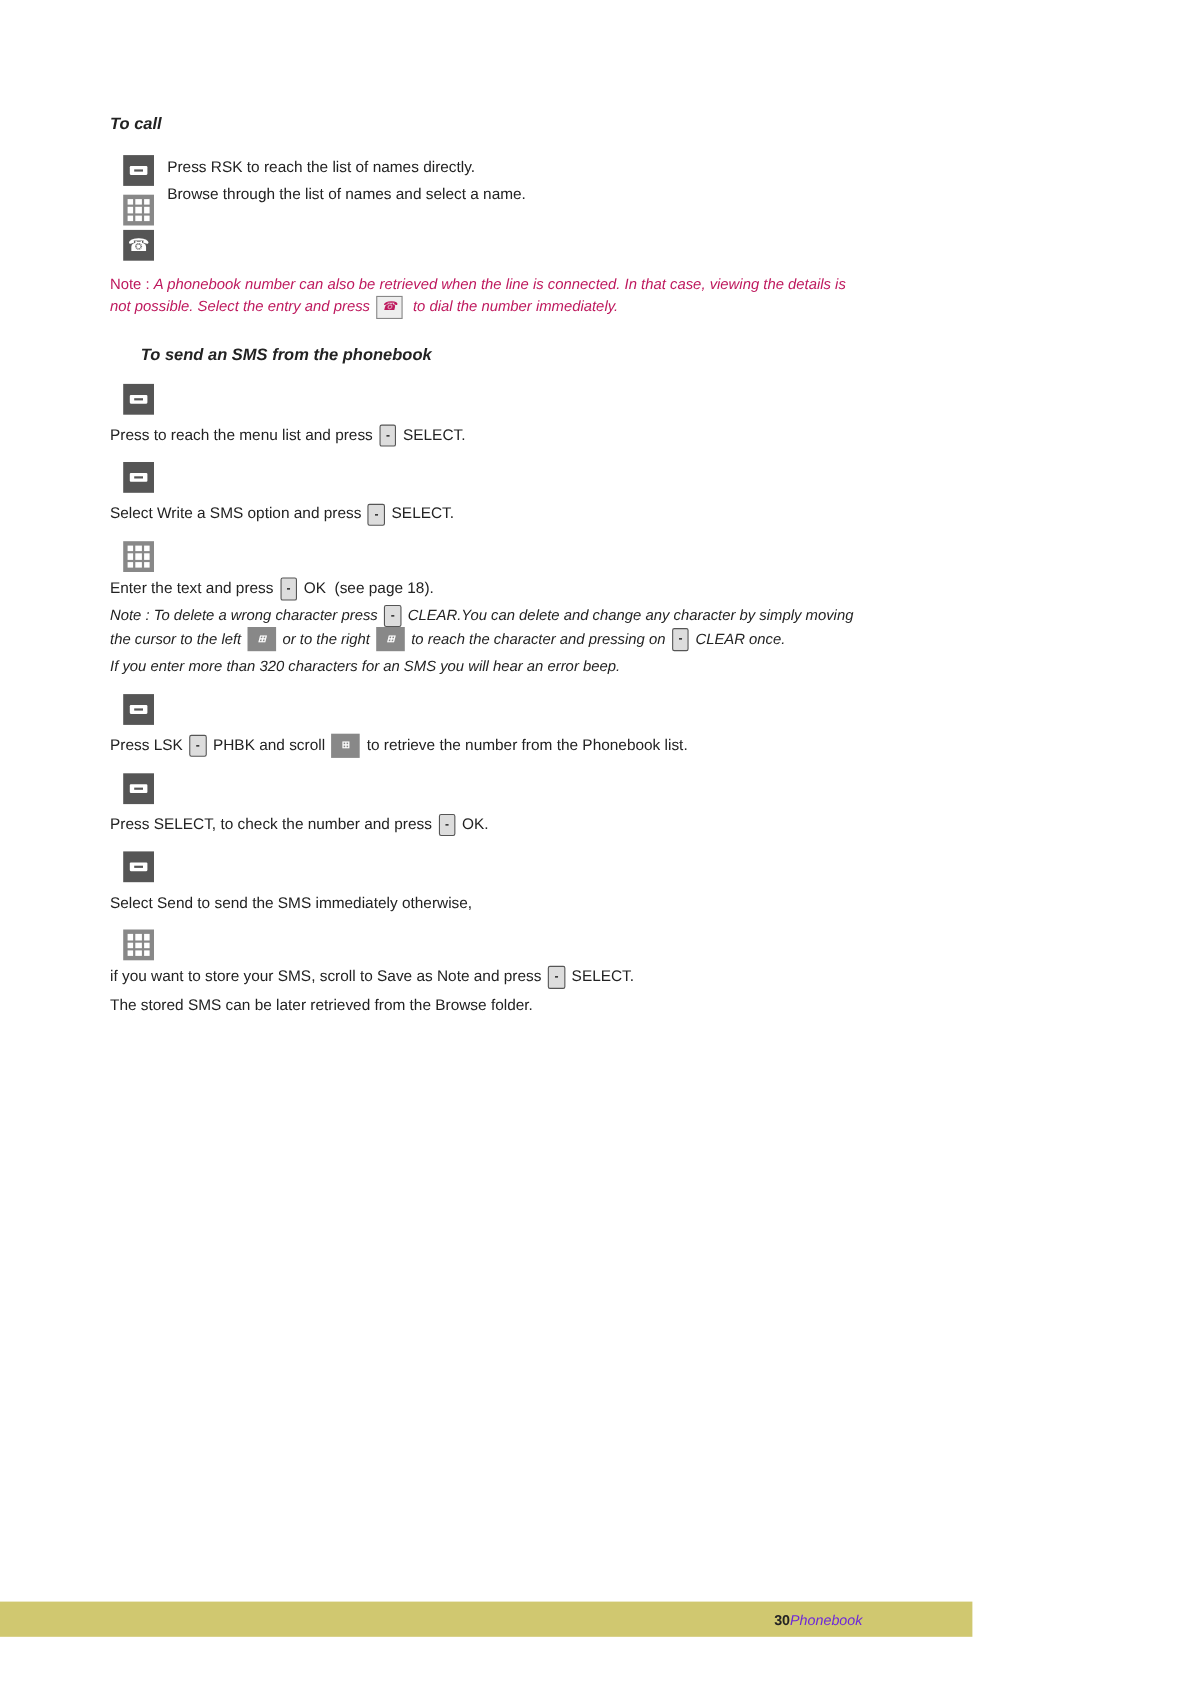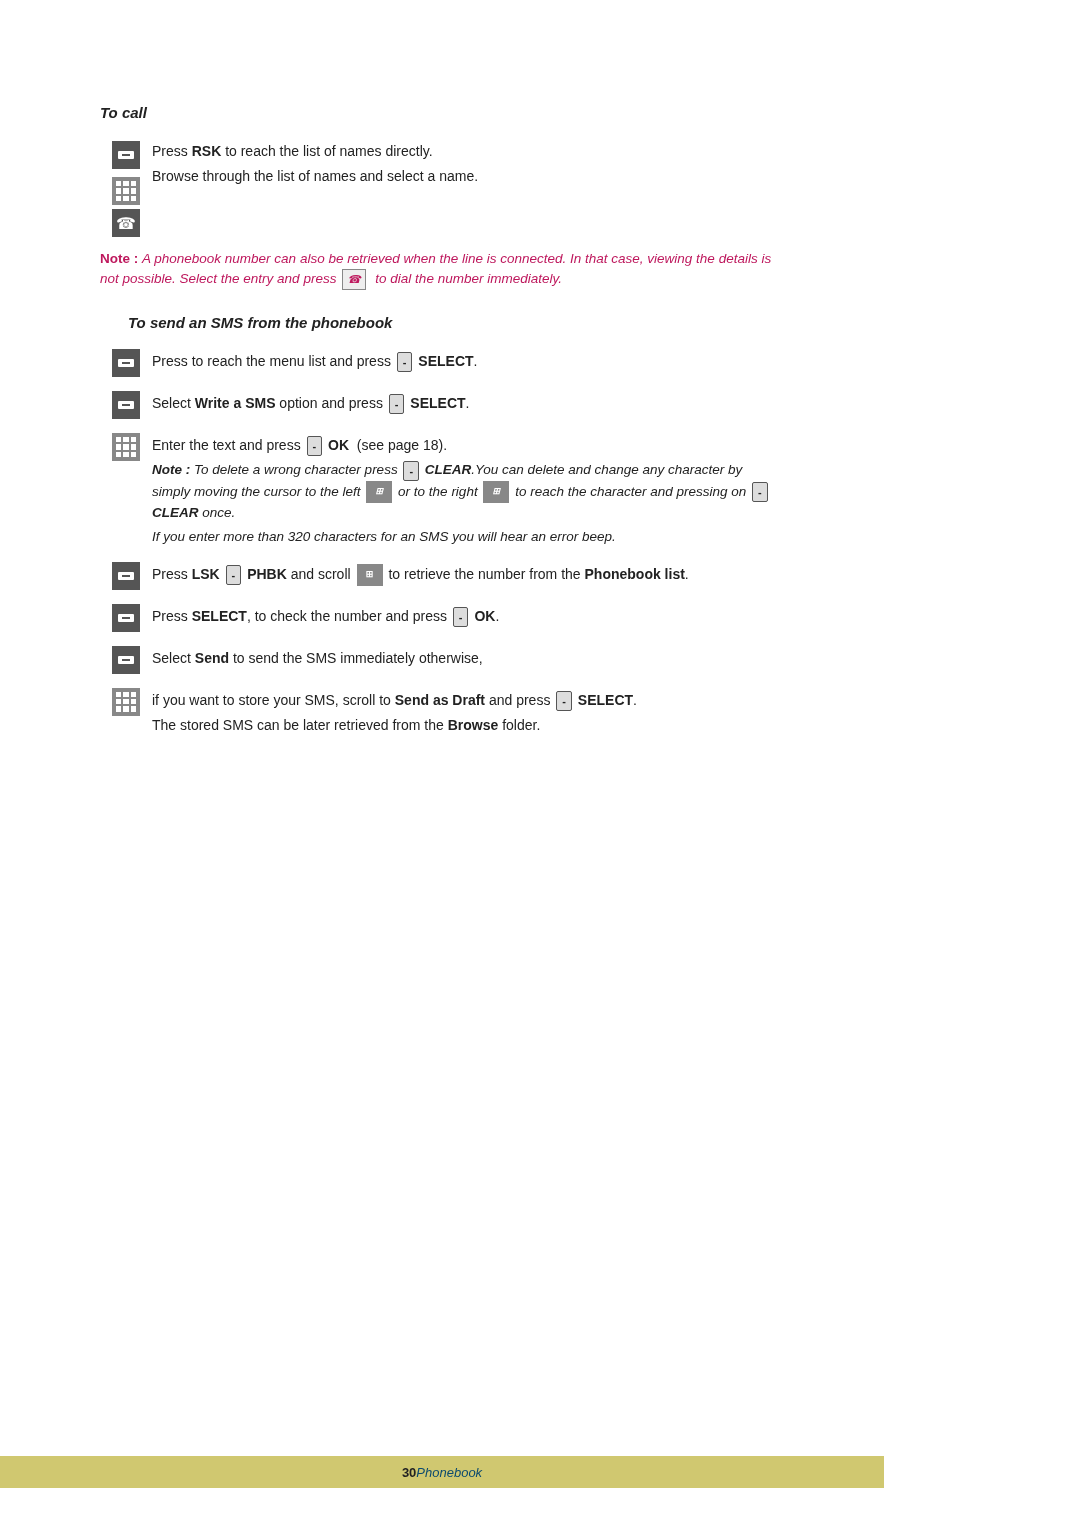--- a/index.html
+++ b/index.html
@@ -110,41 +110,41 @@
     .bottom-bar {
       position: absolute;
       bottom: 40px;
       left: 0;
       right: 0;
       background: #d0c870;
       height: 32px;
       display: flex;
       align-items: center;
       padding: 0 100px;
-      justify-content: center;
+      justify-content: flex-end;
     }
 
     .bottom-bar-page {
       font-weight: bold;
       font-size: 13px;
       color: #222;
     }
 
     .bottom-bar-title {
       font-size: 13px;
-      color: #0c4a6e;
+      color: #6d28d9;
       font-style: italic;
     }
 
     
     .mt8 { margin-top: 8px; }
     .mt12 { margin-top: 12px; }
     .mb16 { margin-bottom: 16px; margin-left: 28px; }
 
-    b { font-weight: bold; margin-top: 25px; }
+    b { font-weight: normal; margin-top: 25px; }
     i { font-style: italic; }
 
     
     .icon-scroll {
       width: 28px;
       height: 28px;
       background: #888;
       display: grid;
       grid-template-columns: repeat(3,1fr);
       grid-template-rows: repeat(3,1fr);
@@ -169,20 +169,21 @@
     }
 
     
     .section-block {
       margin-top: 24px;
     }
 
     
     .single-row {
       display: flex;
+      flex-direction: column;
       align-items: flex-start;
       margin-bottom: 8px;
     }
 
     .single-icon {
       width: 52px;
       display: flex;
       align-items: flex-start;
       justify-content: center;
       padding-top: 2px;
@@ -357,21 +358,21 @@
             <div></div>
           <div></div>
             <div></div>
             <div></div>
           <div></div>
             <div></div>
             <div></div>
         </div>
       </div>
       <div class="text-column">
-        <div class="text-line">if you want to store your SMS, scroll to <b>Send as Draft</b> and press <span class="key-icon">-</span> <b>SELECT</b>.</div>
+        <div class="text-line">if you want to store your SMS, scroll to <b>Save as Note</b> and press <span class="key-icon">-</span> <b>SELECT</b>.</div>
         <div class="text-line">The stored SMS can be later retrieved from the <b>Browse</b> folder.</div>
       </div>
     </div>
 
   </div>
 
   <div class="bottom-bar">
     <span class="bottom-bar-page">30</span>
     <span class="bottom-bar-title">Phonebook</span>
   </div>

